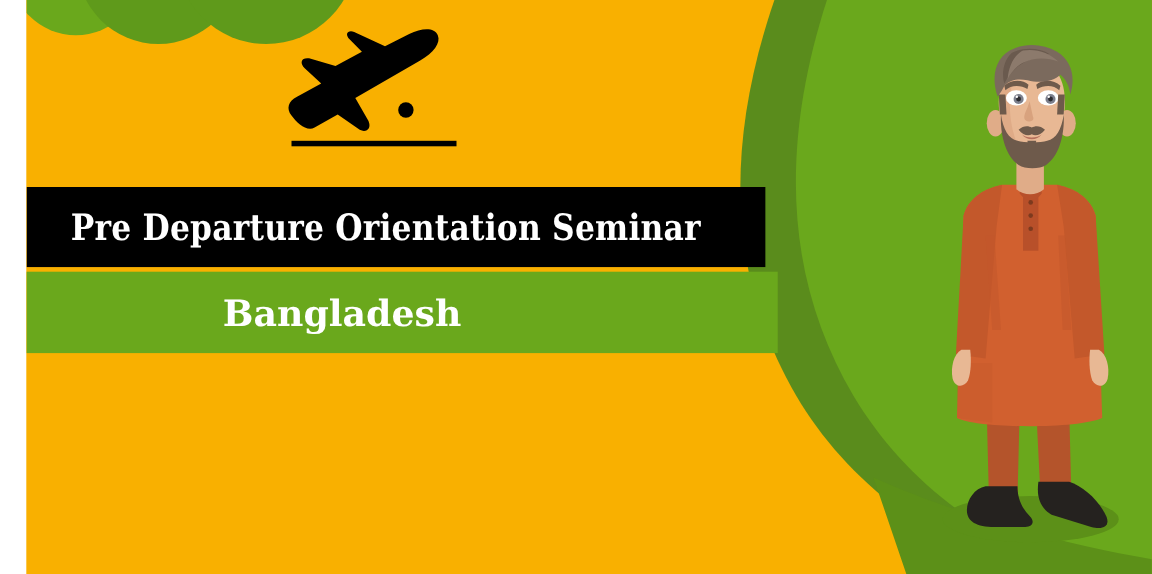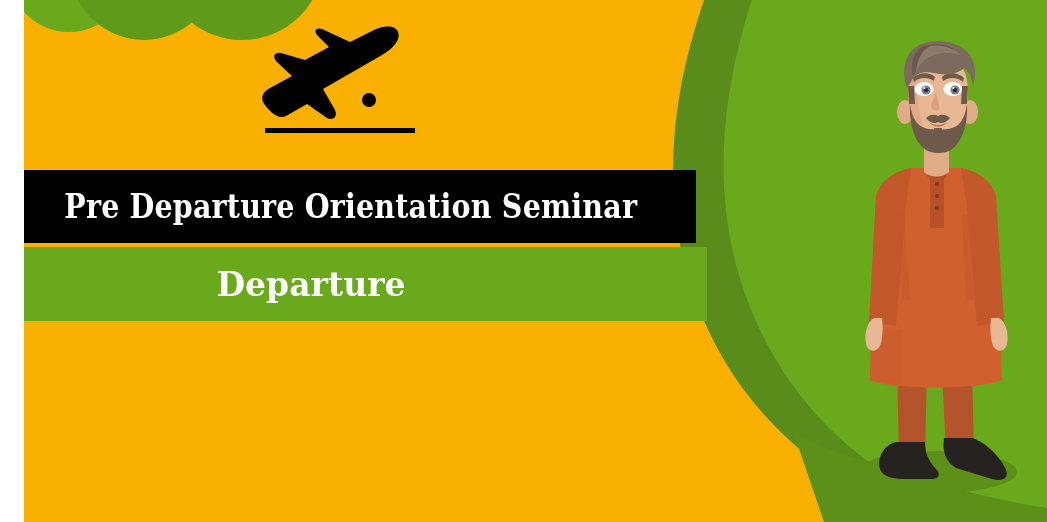--- a/index.html
+++ b/index.html
@@ -257,16 +257,16 @@
 
       </g>
     </g>
   </svg>
 
   <div class="title-band">
     <div class="title-text">Pre Departure Orientation Seminar</div>
   </div>
 
   <div class="subtitle-band">
-    <div class="subtitle-text">Departure</div>
+    <div class="subtitle-text">Bangladesh</div>
   </div>
 
 </div>
 
 </body></html>

